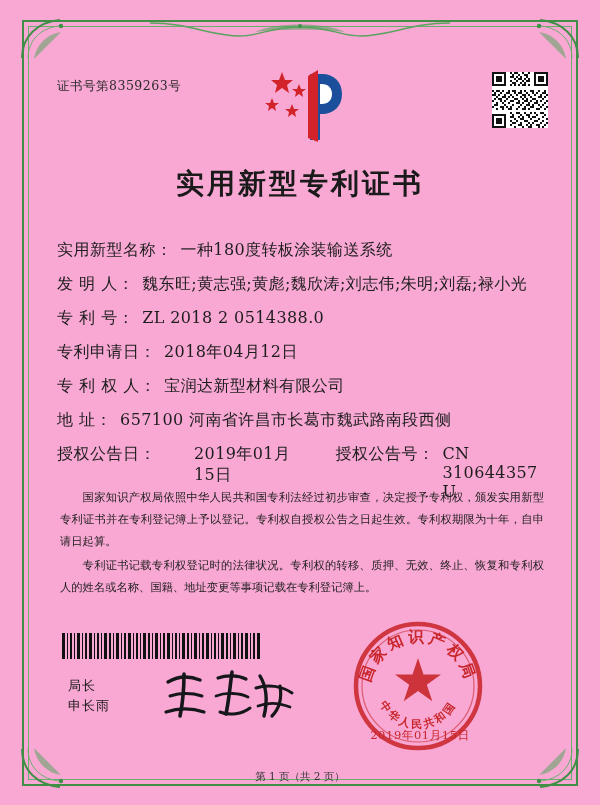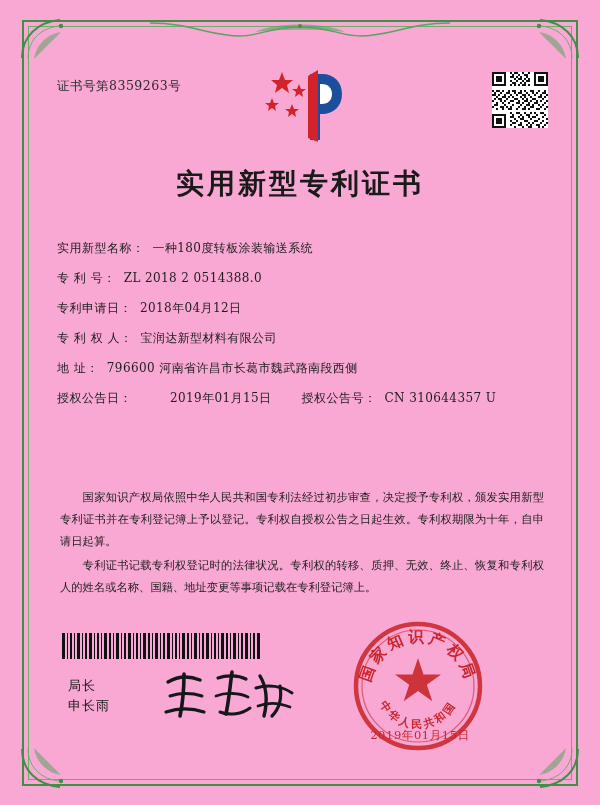--- a/index.html
+++ b/index.html
@@ -82,21 +82,21 @@
   
   .fields {
     position: absolute;
     left: 57px; top: 240px;
     width: 490px;
   }
   .row {
     display: flex;
     align-items: baseline;
     margin-bottom: 13px;
-    font-size: 12px;
+    font-size: 16px;
     color: #1d1d1d;
     font-family: "DejaVu Serif", "Liberation Serif", serif;
   }
   .row .lbl {
     flex: 0 0 auto;
     letter-spacing: 0.5px;
     white-space: nowrap;
   }
   .row .val {
     margin-left: 8px;
@@ -411,34 +411,38 @@
   </div>
 
   <div class="title">实用新型专利证书</div>
 
   <div class="fields">
     <div class="row">
       <span class="lbl">实用新型名称：</span>
       <span class="val">一种180度转板涂装输送系统</span>
     </div>
     <div class="row">
+      <span class="lbl">发 明 人：</span>
+      <span class="val">魏东旺;黄志强;黄彪;魏欣涛;刘志伟;朱明;刘磊;禄小光</span>
+    </div>
+    <div class="row">
       <span class="lbl">专 利 号：</span>
       <span class="val">ZL 2018 2 0514388.0</span>
     </div>
     <div class="row">
       <span class="lbl">专利申请日：</span>
       <span class="val">2018年04月12日</span>
     </div>
     <div class="row">
       <span class="lbl">专 利 权 人：</span>
       <span class="val">宝润达新型材料有限公司</span>
     </div>
     <div class="row">
       <span class="lbl">地 址：</span>
-      <span class="val">796600 河南省许昌市长葛市魏武路南段西侧</span>
+      <span class="val">657100 河南省许昌市长葛市魏武路南段西侧</span>
     </div>
     <div class="row split">
       <span class="lbl">授权公告日：</span>
       <span class="val">2019年01月15日</span>
       <span class="grp2">
         <span class="lbl">授权公告号：</span>
         <span class="val">CN 310644357 U</span>
       </span>
     </div>
   </div>
@@ -542,14 +546,15 @@
       <text font-family="'DejaVu Serif','Liberation Serif',serif" font-size="15.5" fill="#c8262a" font-weight="bold" letter-spacing="4">
         <textPath href="#sealTop" startOffset="50%" text-anchor="middle">国家知识产权局</textPath>
       </text>
       <text font-family="'DejaVu Serif','Liberation Serif',serif" font-size="11" fill="#c8262a" font-weight="bold" letter-spacing="2.5">
         <textPath href="#sealBottom" startOffset="50%" text-anchor="middle">中华人民共和国</textPath>
       </text>
     </svg>
   </div>
   <div class="seal-date">2019年01月15日</div>
 
+  <div class="footer">第 1 页（共 2 页）</div>
 
 </div>
 
 </body></html>

